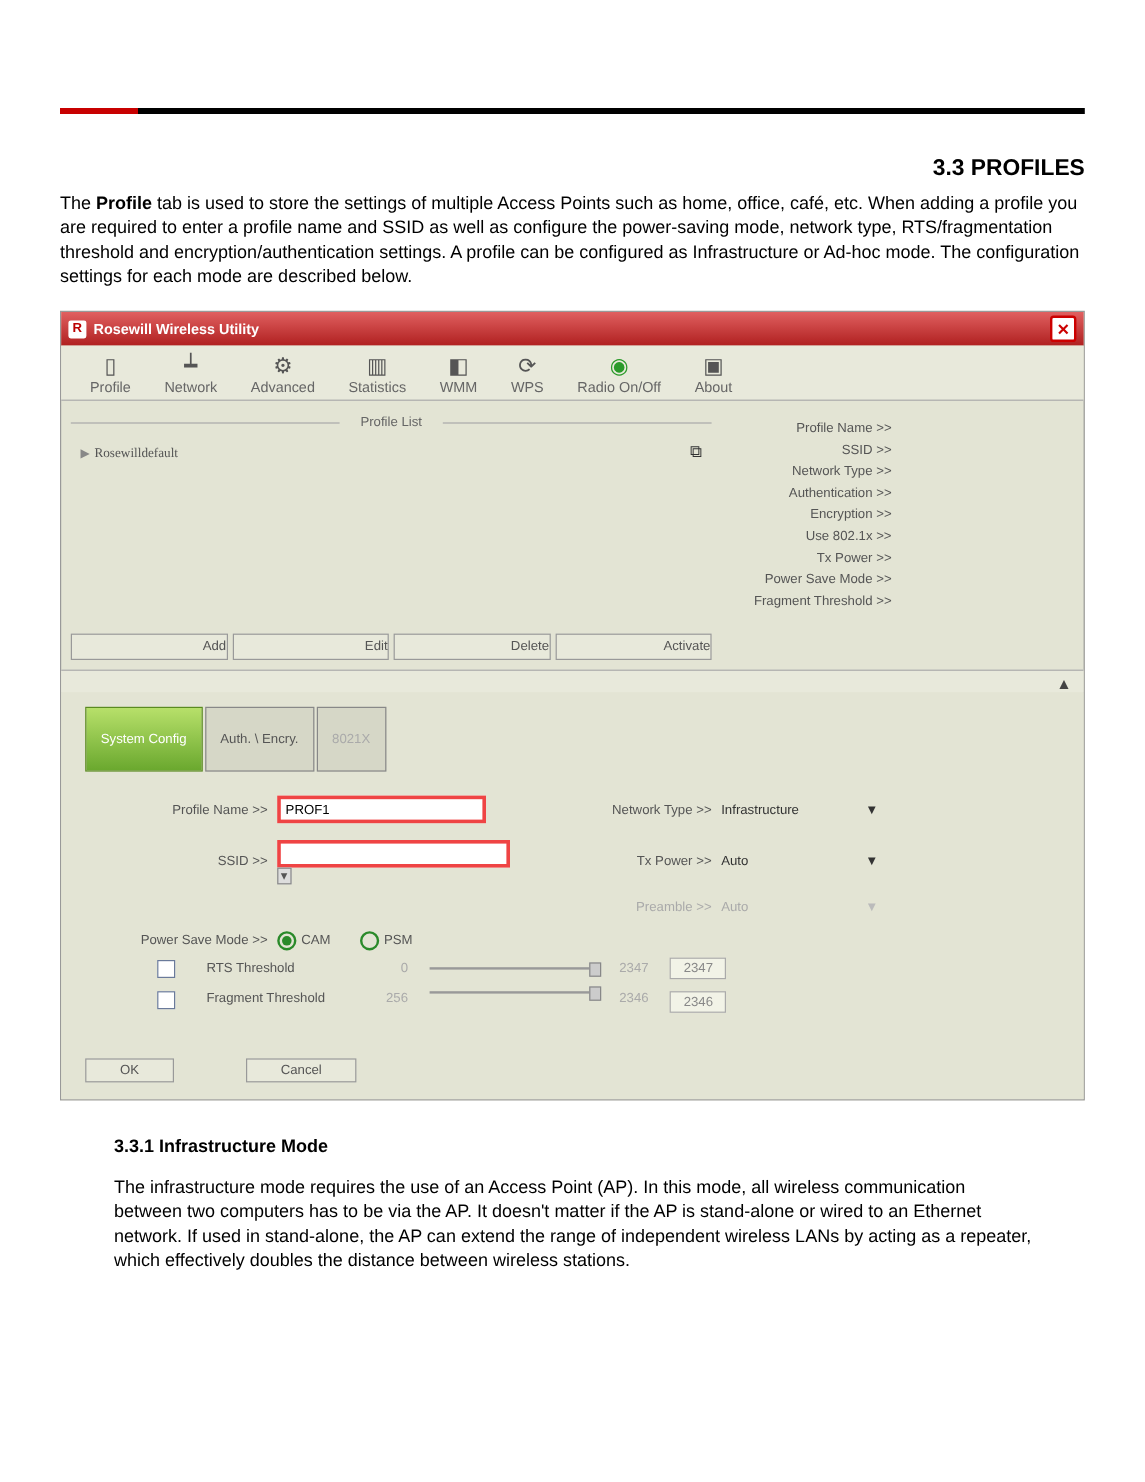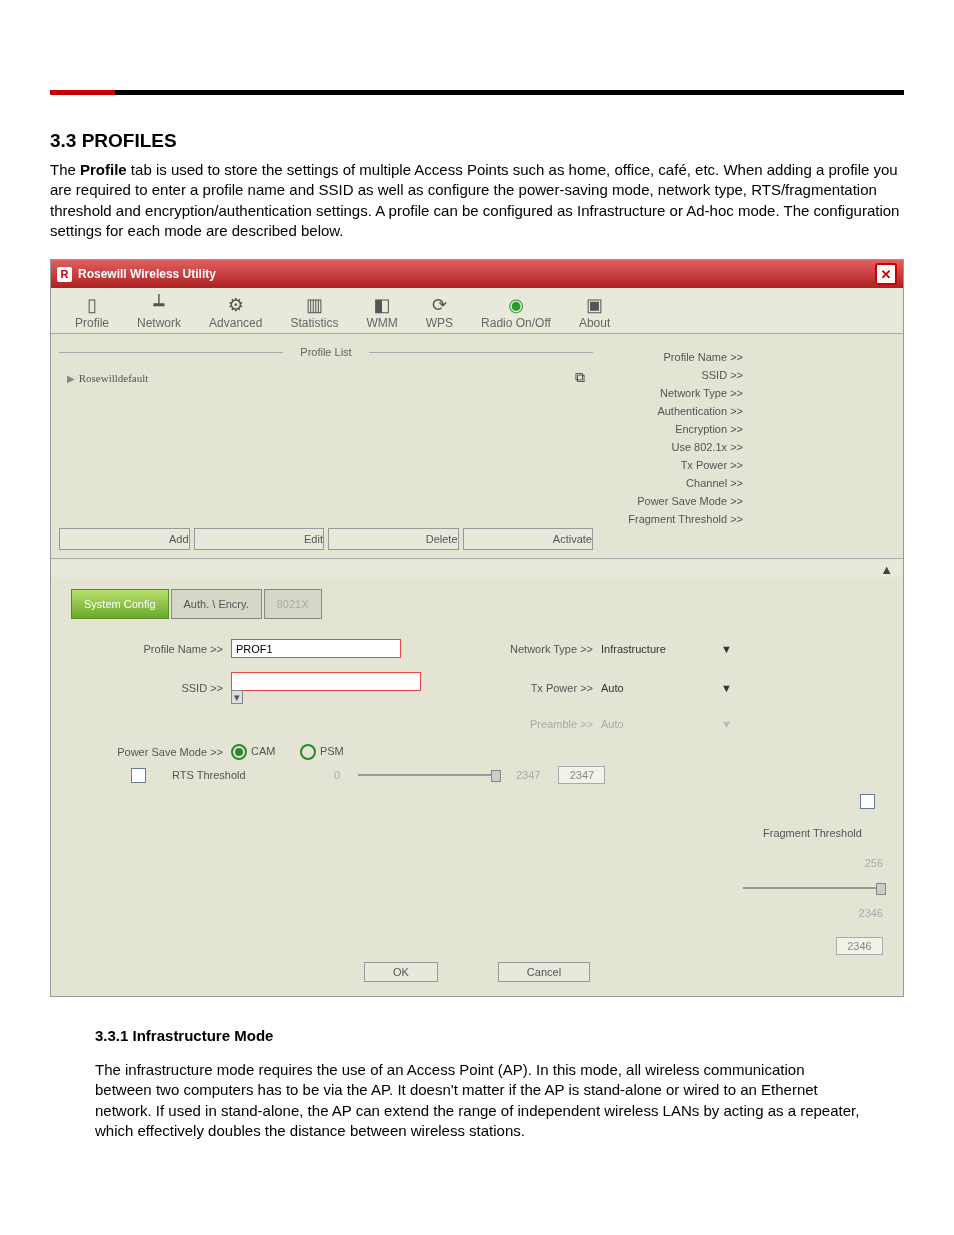--- a/index.html
+++ b/index.html
@@ -25,20 +25,21 @@
     content:"";
     position:absolute;
     left:0;top:0;bottom:0;
     width:65px;
     background:#c80000;
   }
   .heading{
     font-weight:bold;
     font-size:19px;
     margin:0 0 8px 0;
+    text-align:right;
   }
   .para{
     line-height:1.35;
     margin:0 0 4px 0;
   }
   .para b{font-weight:bold;}
   
   .shot{
     margin:18px 0 30px 0;
     border:1px solid #999;
@@ -177,21 +178,21 @@
   .config{
     padding:12px 20px 14px 20px;
     background:#e3e4d4;
   }
   .tabs{
     display:flex;
     gap:2px;
     margin-bottom:20px;
   }
   .tab{
-    padding:8px 12px;
+    padding:20px 12px;
     font-size:11px;
     border:1px solid #888;
     background:#d6d7c7;
     color:#555;
   }
   .tab.active{
     background:linear-gradient(#b7e06a,#6aa82e);
     color:#fff;
     border-color:#5a8a20;
   }
@@ -199,21 +200,21 @@
   .form-grid{
     display:grid;
     grid-template-columns:160px 200px 50px 120px 120px 30px;
     row-gap:14px;
     align-items:center;
     font-size:11px;
     color:#555;
   }
   .lbl{text-align:right;padding-right:8px;}
   .tinput{
-    border:1px solid #ef4444;
+    border:3px solid #ef4444;
     background:#fff;
     height:17px;
     padding:0 4px;
     font-size:11px;
     width:160px;
   }
   .drop{
     display:inline-block;
     color:#333;
   }
@@ -261,23 +262,22 @@
     border:1px solid #aaa;
     background:#f2f3e7;
     width:45px;
     text-align:center;
     padding:2px 0;
     font-size:11px;
     color:#888;
   }
   .okrow{
     display:flex;
-    justify-content:center;
     gap:60px;
-    margin-top:7px;
+    margin-top:38px;
   }
   .okbtn{
     border:1px solid #999;
     background:#e8e9db;
     padding:3px 28px;
     font-size:11px;
   }
   
   .sub{
     margin:25px 0 0 45px;
@@ -363,21 +363,20 @@
         </div>
       </div>
       <div class="rightcol">
         <div class="detail-line">Profile Name &gt;&gt;</div>
         <div class="detail-line">SSID &gt;&gt;</div>
         <div class="detail-line">Network Type &gt;&gt;</div>
         <div class="detail-line">Authentication &gt;&gt;</div>
         <div class="detail-line">Encryption &gt;&gt;</div>
         <div class="detail-line">Use 802.1x &gt;&gt;</div>
         <div class="detail-line">Tx Power &gt;&gt;</div>
-        <div class="detail-line">Channel &gt;&gt;</div>
         <div class="detail-line">Power Save Mode &gt;&gt;</div>
         <div class="detail-line">Fragment Threshold &gt;&gt;</div>
       </div>
     </div>
 
     <div class="collapse-bar"><span>▲</span></div>
 
     <div class="config">
       <div class="tabs">
         <div class="tab active">System Config</div>
@@ -421,21 +420,21 @@
 
       <div style="margin-top:6px;">
         <div style="display:flex;align-items:center;gap:18px;padding-left:60px;">
           <span class="cb"></span>
           <span style="width:120px">RTS Threshold</span>
           <span style="width:30px;text-align:right;color:#aaa">0</span>
           <span class="slider"></span>
           <span style="color:#aaa">2347</span>
           <span class="numbox">2347</span>
         </div>
-        <div style="display:flex;align-items:flex-end;gap:18px;padding-left:60px;margin-top:10px;flex-direction:column;">
+        <div style="display:flex;align-items:flex-start;gap:18px;padding-left:60px;margin-top:10px;">
           <span class="cb"></span>
           <span style="width:120px">Fragment Threshold</span>
           <span style="width:30px;text-align:right;color:#aaa">256</span>
           <span class="slider"></span>
           <span style="color:#aaa">2346</span>
           <span class="numbox">2346</span>
         </div>
       </div>
 
       <div class="okrow">

